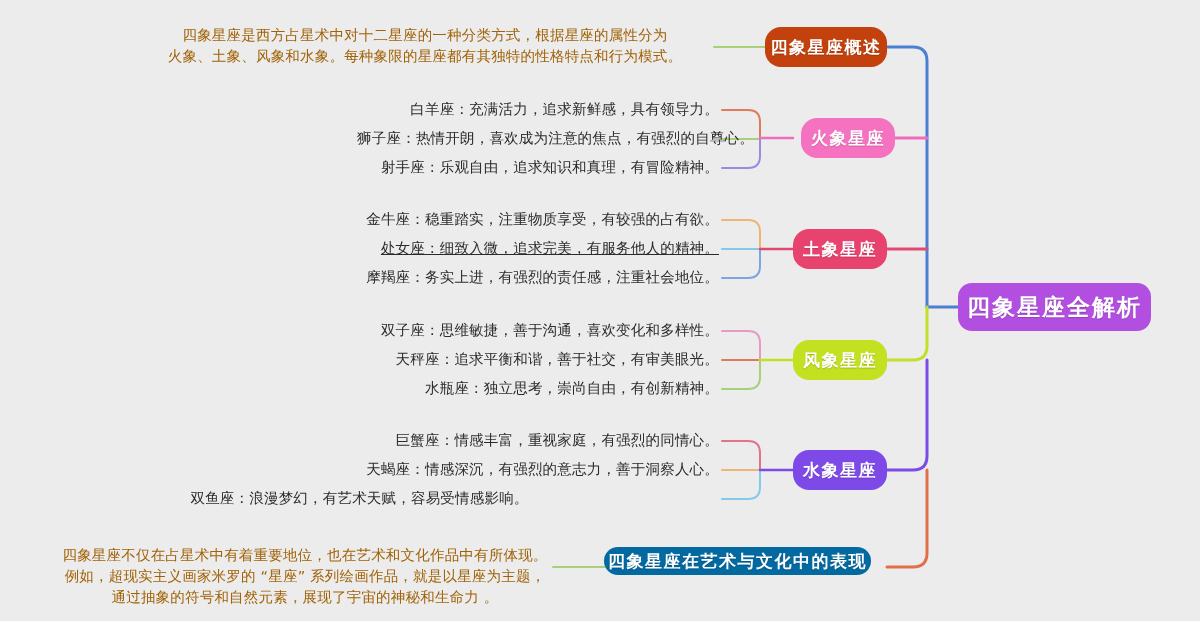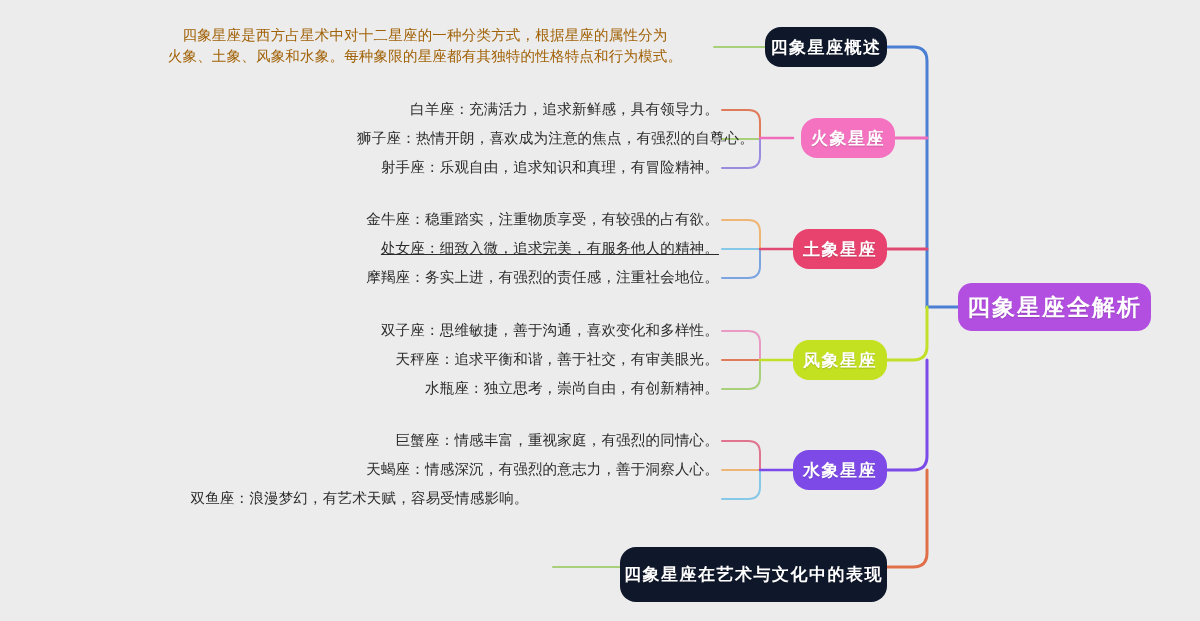--- a/index.html
+++ b/index.html
@@ -91,36 +91,36 @@
       <path d="M 722 360 L 760 360" fill="none" stroke="#e07b5a" stroke-width="2" stroke-linecap="round" stroke-linejoin="round"></path>
       <path d="M 722 389 L 748 389 Q 760 389 760 377 L 760 360" fill="none" stroke="#a8d07a" stroke-width="2" stroke-linecap="round" stroke-linejoin="round"></path>
       <path d="M 760 360 L 793 360" fill="none" stroke="#c2e02a" stroke-width="2.5" stroke-linecap="round" stroke-linejoin="round"></path>
       <path d="M 722 441 L 748 441 Q 760 441 760 453 L 760 470" fill="none" stroke="#e0748f" stroke-width="2" stroke-linecap="round" stroke-linejoin="round"></path>
       <path d="M 722 470 L 760 470" fill="none" stroke="#eeb575" stroke-width="2" stroke-linecap="round" stroke-linejoin="round"></path>
       <path d="M 722 499 L 748 499 Q 760 499 760 487 L 760 470" fill="none" stroke="#86c8e8" stroke-width="2" stroke-linecap="round" stroke-linejoin="round"></path>
       <path d="M 760 470 L 793 470" fill="none" stroke="#7c4ae8" stroke-width="2.5" stroke-linecap="round" stroke-linejoin="round"></path>
       <path d="M 714 47 L 765 47" fill="none" stroke="#a8d07a" stroke-width="2" stroke-linecap="round" stroke-linejoin="round"></path>
       <path d="M 553 567 L 620 567" fill="none" stroke="#a8d07a" stroke-width="2" stroke-linecap="round" stroke-linejoin="round"></path>
     </svg>
-<div class="node node-l1" style="left: 765px; top: 27px; width: 122px; height: 40px; background: #0f172a;">
+<div class="node node-l1" style="left: 765px; top: 27px; width: 122px; height: 40px; background: #c2410c;">
       <span>四象星座概述</span>
     </div>
     <div class="node node-l1" style="left: 793px; top: 118px; width: 94px; height: 40px; background: rgb(244, 114, 192); margin-left: 8px;">
       <span>火象星座</span>
     </div>
     <div class="node node-l1" style="left: 793px; top: 229px; width: 94px; height: 40px; background: rgb(232, 66, 110);">
       <span>土象星座</span>
     </div>
     <div class="node node-l1" style="left: 793px; top: 340px; width: 94px; height: 40px; background: rgb(195, 224, 33); text-align: center;">
       <span>风象星座</span>
     </div>
     <div class="node node-l1" style="left: 793px; top: 450px; width: 94px; height: 40px; background: rgb(125, 74, 232);">
       <span>水象星座</span>
     </div>
-    <div class="node node-l1" style="left: 620px; top: 547px; width: 267px; height: 55px; background: #0f172a;">
+    <div class="node node-l1" style="left: 604px; top: 547px; width: 267px; height: 28px; background: #0369a1;">
       <span>四象星座在艺术与文化中的表现</span>
     </div>
     <div class="node node-root" style="left: 958px; top: 283px; width: 193px; height: 48px; background: rgb(178, 79, 224);">
       <span>四象星座全解析</span>
     </div>
     <div class="leaf" style="left: 0px; width: 719px; top: 100px;">白羊座：充满活力，追求新鲜感，具有领导力。</div>
     <div class="leaf" style="left: 0px; width: 719px; top: 129px; margin-left: 35px;">狮子座：热情开朗，喜欢成为注意的焦点，有强烈的自尊心。</div>
     <div class="leaf" style="left: 0px; width: 719px; top: 158px;">射手座：乐观自由，追求知识和真理，有冒险精神。</div>
     <div class="leaf" style="left: 0px; width: 719px; top: 210px;">金牛座：稳重踏实，注重物质享受，有较强的占有欲。</div>
     <div class="leaf" style="left: 0px; width: 719px; top: 239px; text-decoration: underline;">处女座：细致入微，追求完美，有服务他人的精神。</div>
@@ -128,13 +128,18 @@
     <div class="leaf" style="left: 0px; width: 719px; top: 321px;">双子座：思维敏捷，善于沟通，喜欢变化和多样性。</div>
     <div class="leaf" style="left: 0px; width: 719px; top: 350px;">天秤座：追求平衡和谐，善于社交，有审美眼光。</div>
     <div class="leaf" style="left: 0px; width: 719px; top: 379px;">水瓶座：独立思考，崇尚自由，有创新精神。</div>
     <div class="leaf" style="left: 0px; width: 719px; top: 431px;">巨蟹座：情感丰富，重视家庭，有强烈的同情心。</div>
     <div class="leaf" style="left: 0px; width: 719px; top: 460px;">天蝎座：情感深沉，有强烈的意志力，善于洞察人心。</div>
     <div class="leaf" style="left: 0px; width: 719px; top: 489px; text-align: center;">双鱼座：浪漫梦幻，有艺术天赋，容易受情感影响。</div>
     <div class="leaf-multiline" style="left: 140px; width: 570px; top: 25px;">
       <div>四象星座是西方占星术中对十二星座的一种分类方式，根据星座的属性分为</div>
       <div>火象、土象、风象和水象。每种象限的星座都有其独特的性格特点和行为模式。</div>
     </div>
+    <div class="leaf-multiline" style="left: 20px; width: 570px; top: 545px;">
+      <div>四象星座不仅在占星术中有着重要地位，也在艺术和文化作品中有所体现。</div>
+      <div>例如，超现实主义画家米罗的 “星座” 系列绘画作品，就是以星座为主题，</div>
+      <div>通过抽象的符号和自然元素，展现了宇宙的神秘和生命力 。</div>
+    </div>
   </div>
 
 </body></html>

